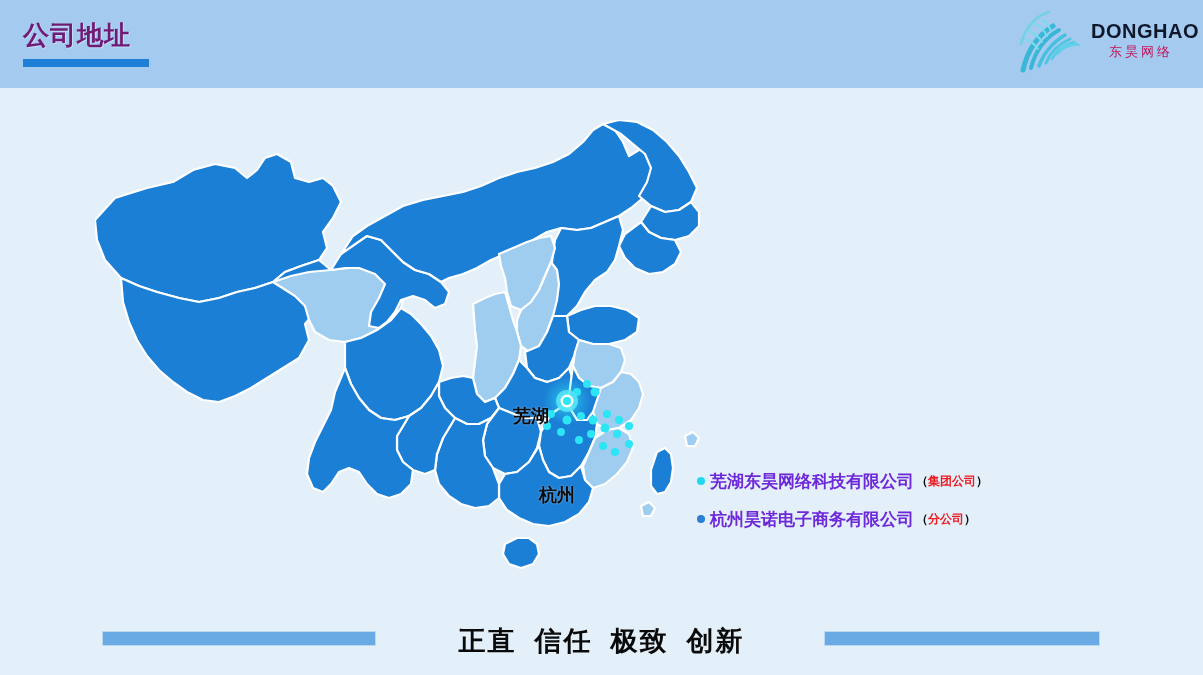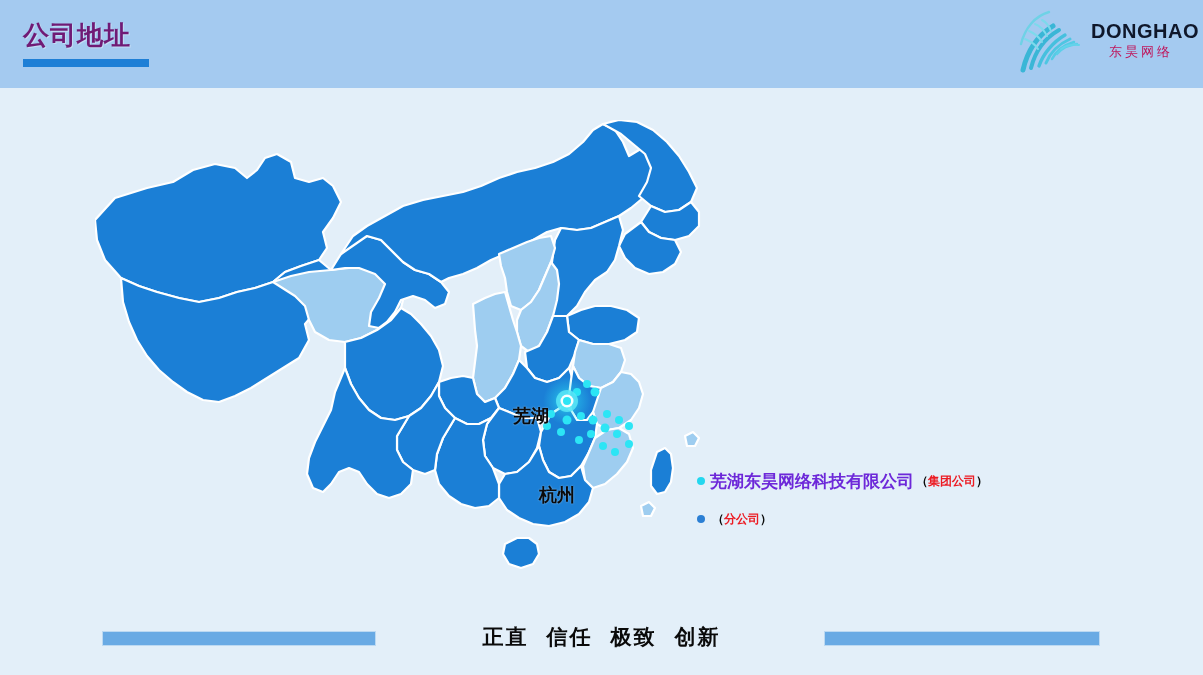--- a/index.html
+++ b/index.html
@@ -145,21 +145,21 @@
   }
   #footer-bar-left  { left: 102px; width: 272px; }
   #footer-bar-right { left: 824px; width: 274px; }
 
   .slogan {
     position: absolute;
     left: 0;
     top: 623px;
     width: 1203px;
     text-align: center;
-    font-size: 21px;
+    font-size: 27px;
     font-weight: bold;
     color: #0a0a0a;
     letter-spacing: 2px;
   }
   .slogan span { margin: 0 9px; }
 </style>
 </head>
 <body>
 
 <div class="header">
@@ -306,20 +306,21 @@
 <div class="legend">
 
   <div class="legend-row">
     <span class="legend-dot cyan"></span>
     <span class="legend-main">芜湖东昊网络科技有限公司</span>
     <span class="legend-tag"><span>（</span><span class="hl">集团公司</span><span>）</span></span>
   </div>
 
   <div class="legend-row">
     <span class="legend-dot blue"></span>
+    <span class="legend-main">杭州昊诺电子商务有限公司</span>
     <span class="legend-tag"><span>（</span><span class="hl">分公司</span><span>）</span></span>
   </div>
 
 
 </div>
 
 <div class="footer-bar" id="footer-bar-left"></div>
 <div class="footer-bar" id="footer-bar-right"></div>
 
 <div class="slogan">

